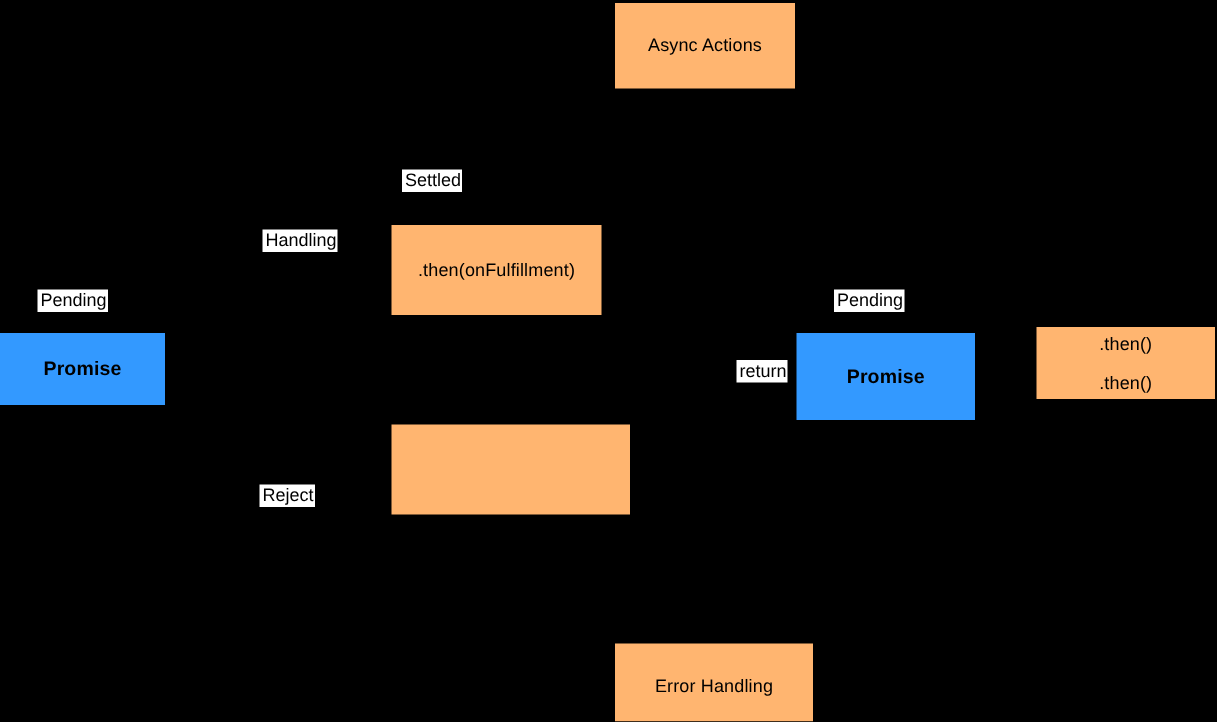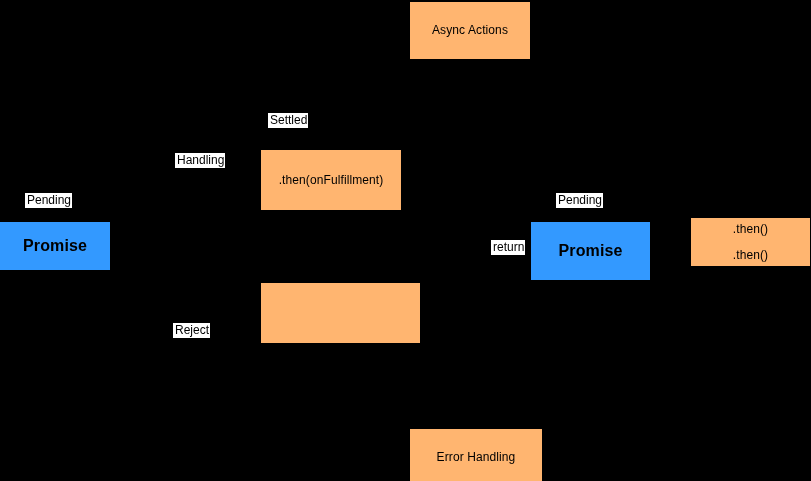--- a/index.html
+++ b/index.html
@@ -29,21 +29,21 @@
     font-size: 12px;
     line-height: 1.35;
     letter-spacing: 0.1px;
   }
   .node.orange {
     background: #FFB570;
   }
   .node.blue {
     background: #3399FF;
     font-weight: bold;
-    font-size: 16px;
+    font-size: 13px;
   }
   .node-label {
     display: block;
     white-space: nowrap;
   }
   .node-label + .node-label {
     margin-top: 9px;
   }
   .edge-label {
     position: absolute;

